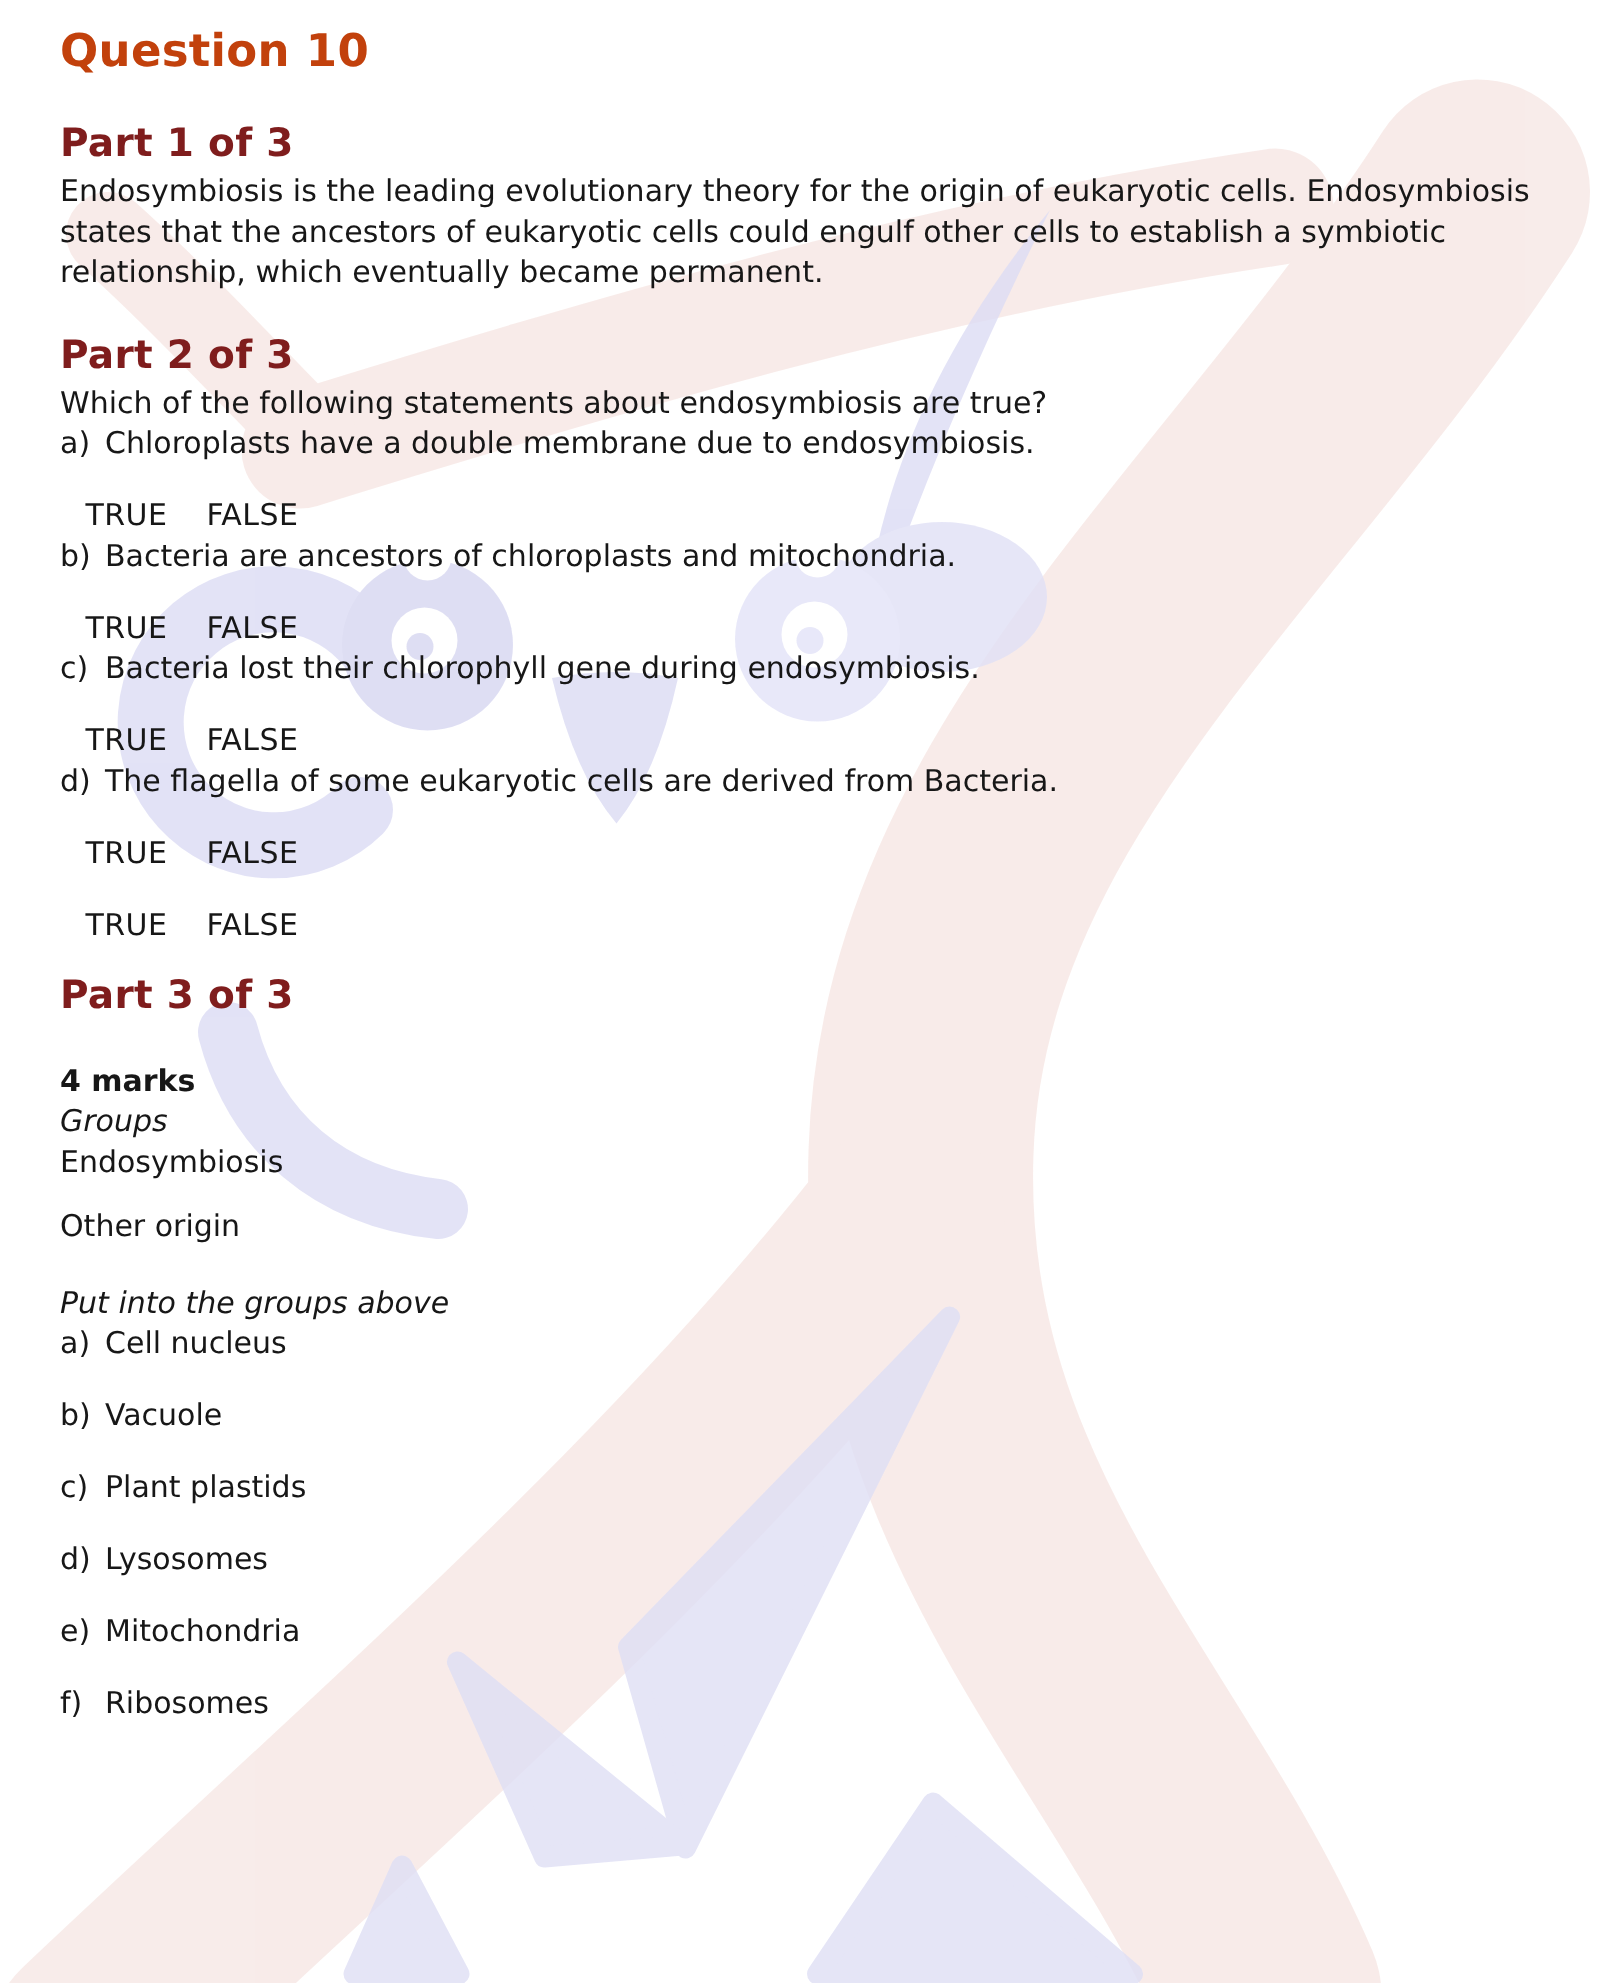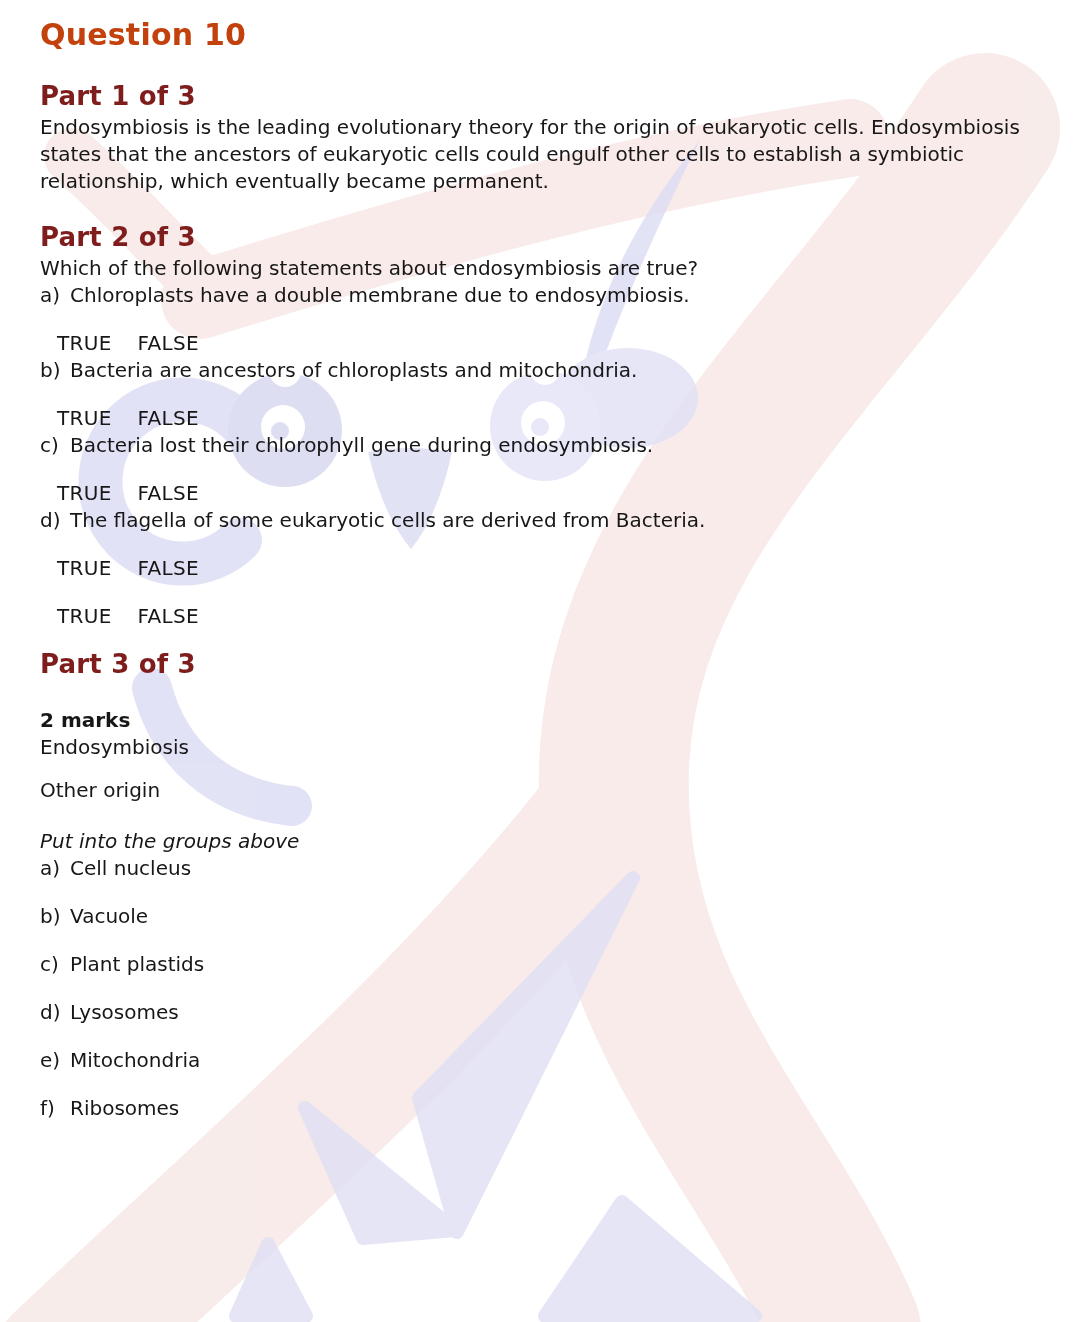--- a/index.html
+++ b/index.html
@@ -118,21 +118,22 @@
   <p class="tf-row">
     <span class="true-opt">TRUE</span><span>FALSE</span>
   </p>
 
   <p class="tf-row">
     <span class="true-opt">TRUE</span><span>FALSE</span>
   </p>
 
   <h2 class="part" style="margin-top:18px;">Part 3 of 3</h2>
 
-  <p class="marks">2 marks</p>
+  <p class="marks">4 marks</p>
+  <p class="instr">Groups</p>
   <p>Endosymbiosis</p>
   <p class="group-line-gap">Other origin</p>
 
   <p class="instr instr-gap">Put into the groups above</p>
 
   <p class="sort-item first">
     <span class="label">a)</span><span>Cell nucleus</span>
   </p>
   <p class="sort-item">
     <span class="label">b)</span><span>Vacuole</span>

